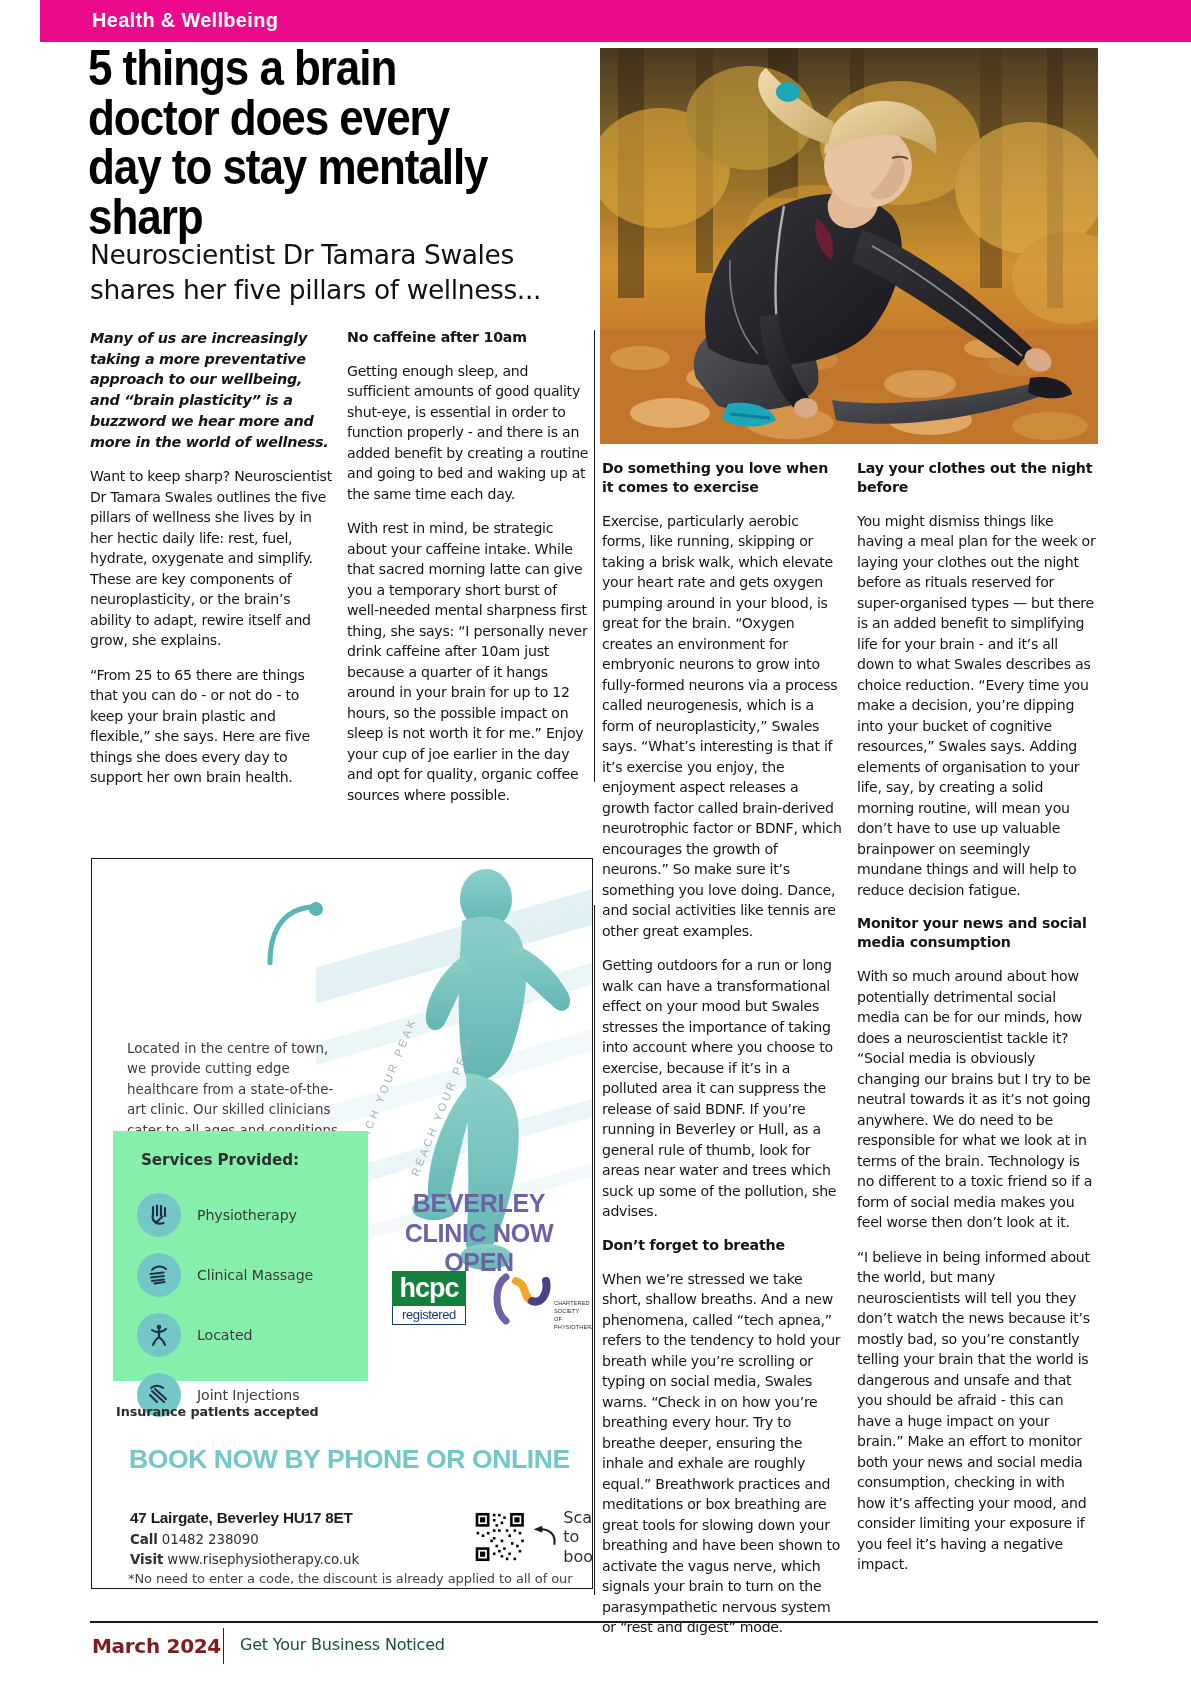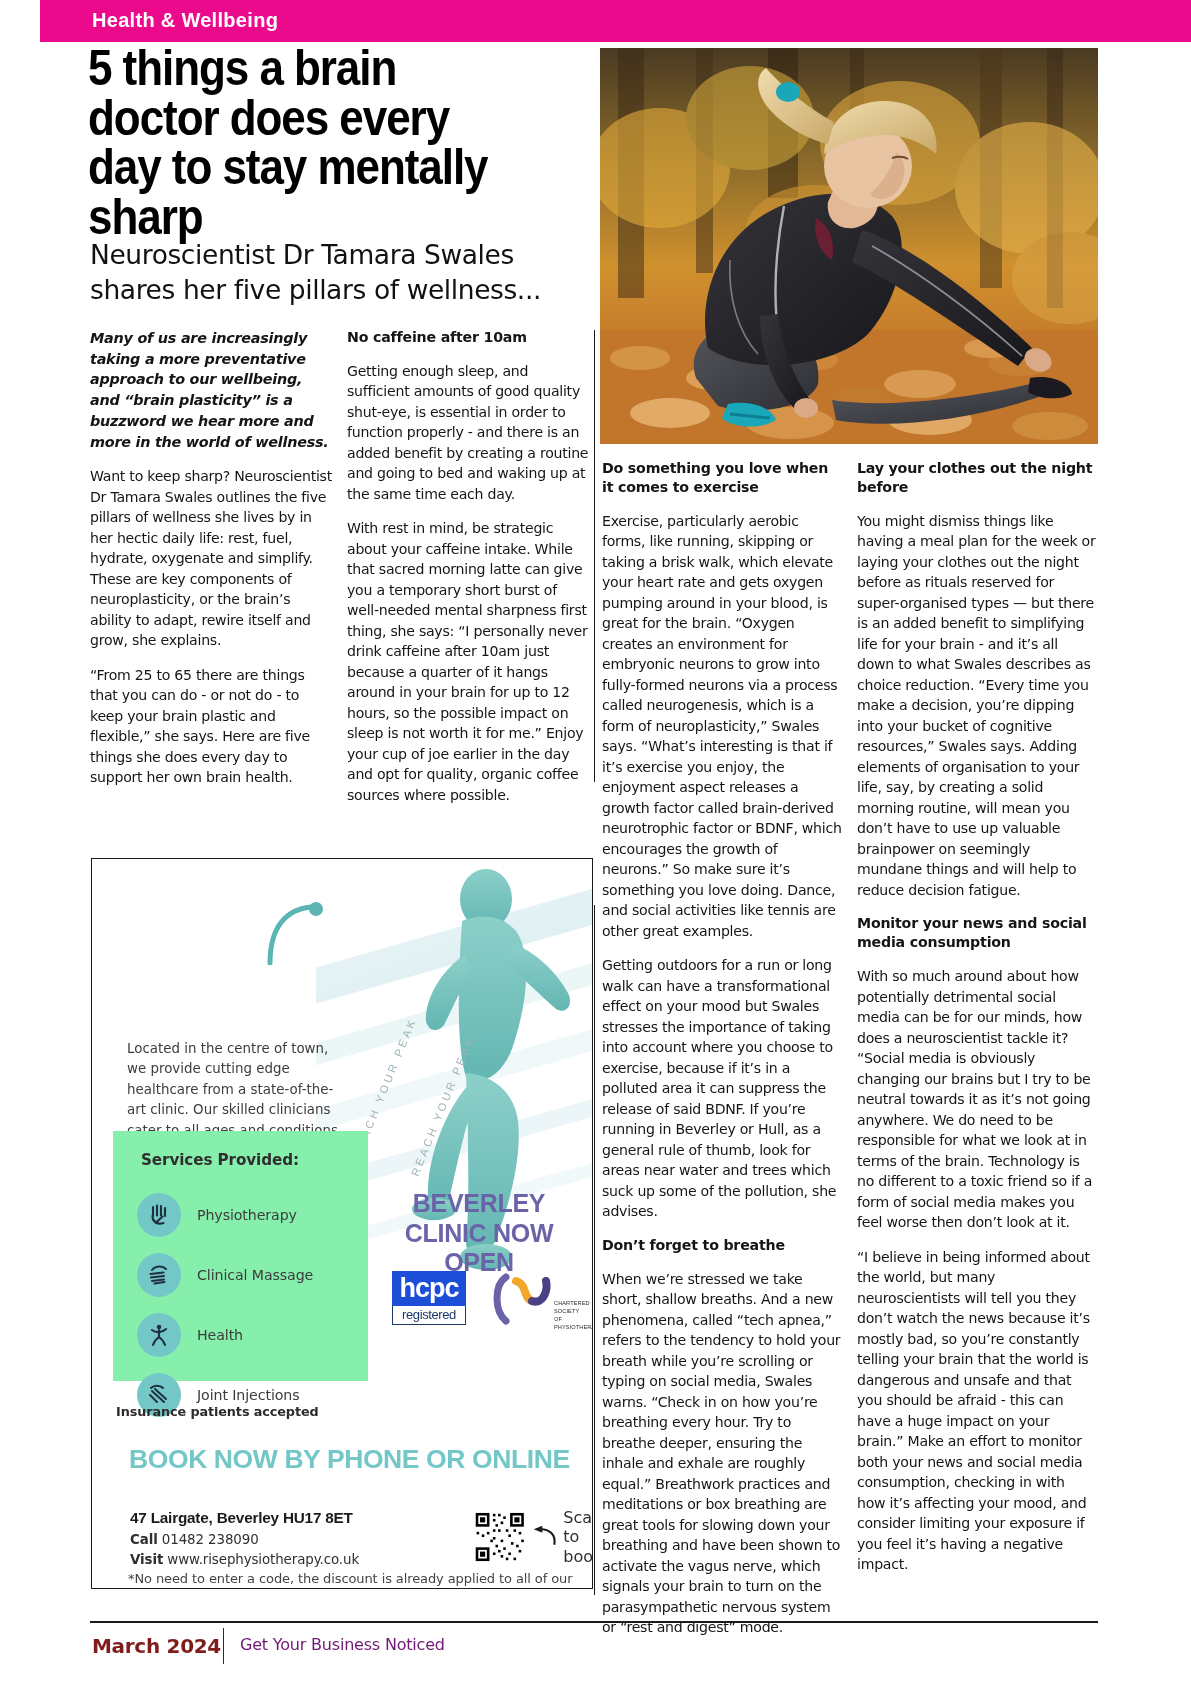--- a/index.html
+++ b/index.html
@@ -214,21 +214,21 @@
     position: absolute;
     left: 300px; top: 412px;
     display: flex;
     align-items: flex-start;
     gap: 22px;
   }
   .hcpc {
     width: 74px;
   }
   .hcpc-top {
-    background: #1d4ed8;
+    background: #15803d;
     color: #ffffff;
     font-family: "Liberation Sans", sans-serif;
     font-weight: bold;
     font-size: 27px;
     text-align: center;
     line-height: 1.12;
     padding: 2px 0 3px 0;
     letter-spacing: -1px;
   }
   .hcpc-bot {
@@ -321,21 +321,21 @@
     position: absolute;
     left: 183px; top: 1628px;
     width: 1.3px; height: 36px;
     background: #2b2b2b;
   }
   .footer-tag {
     position: absolute;
     left: 200px; top: 1635px;
     font-family: "DejaVu Sans", sans-serif;
     font-size: 16px;
-    color: #701a75;
+    color: #14532d;
     letter-spacing: -0.2px;
   }
 </style>
 </head>
 <body>
 
 <div id="page">
 
   <div class="section-bar"></div>
   <div class="section-bar-label">Health &amp; Wellbeing</div>
@@ -567,21 +567,21 @@
           <svg width="26" height="26" viewBox="0 0 26 26">
             <g stroke="#20303f" stroke-width="2.1" stroke-linecap="round" fill="none">
               <circle cx="13" cy="5" r="2.3" fill="#20303f" stroke="none"></circle>
               <path d="M13 8 v7"></path>
               <path d="M6 8 c 4 3, 10 3, 14 -1"></path>
               <path d="M13 15 c -3 2, -5 5, -6 8"></path>
               <path d="M13 15 c 3 2, 5 5, 6 8"></path>
             </g>
           </svg>
         </span>
-        <span class="service-label">Health</span>
+        <span class="service-label">Located</span>
       </div>
 
       <div class="service-row" style="top:242px;">
         <span class="service-icon">
           <svg width="26" height="26" viewBox="0 0 26 26">
             <g stroke="#20303f" stroke-width="2" stroke-linecap="round" fill="none">
               <path d="M5 6 c 3 -3, 9 -3, 12 0"></path>
               <path d="M6 9 l 12 11"></path>
               <path d="M9 7 l 11 10"></path>
               <path d="M4 13 l 7 7"></path>

